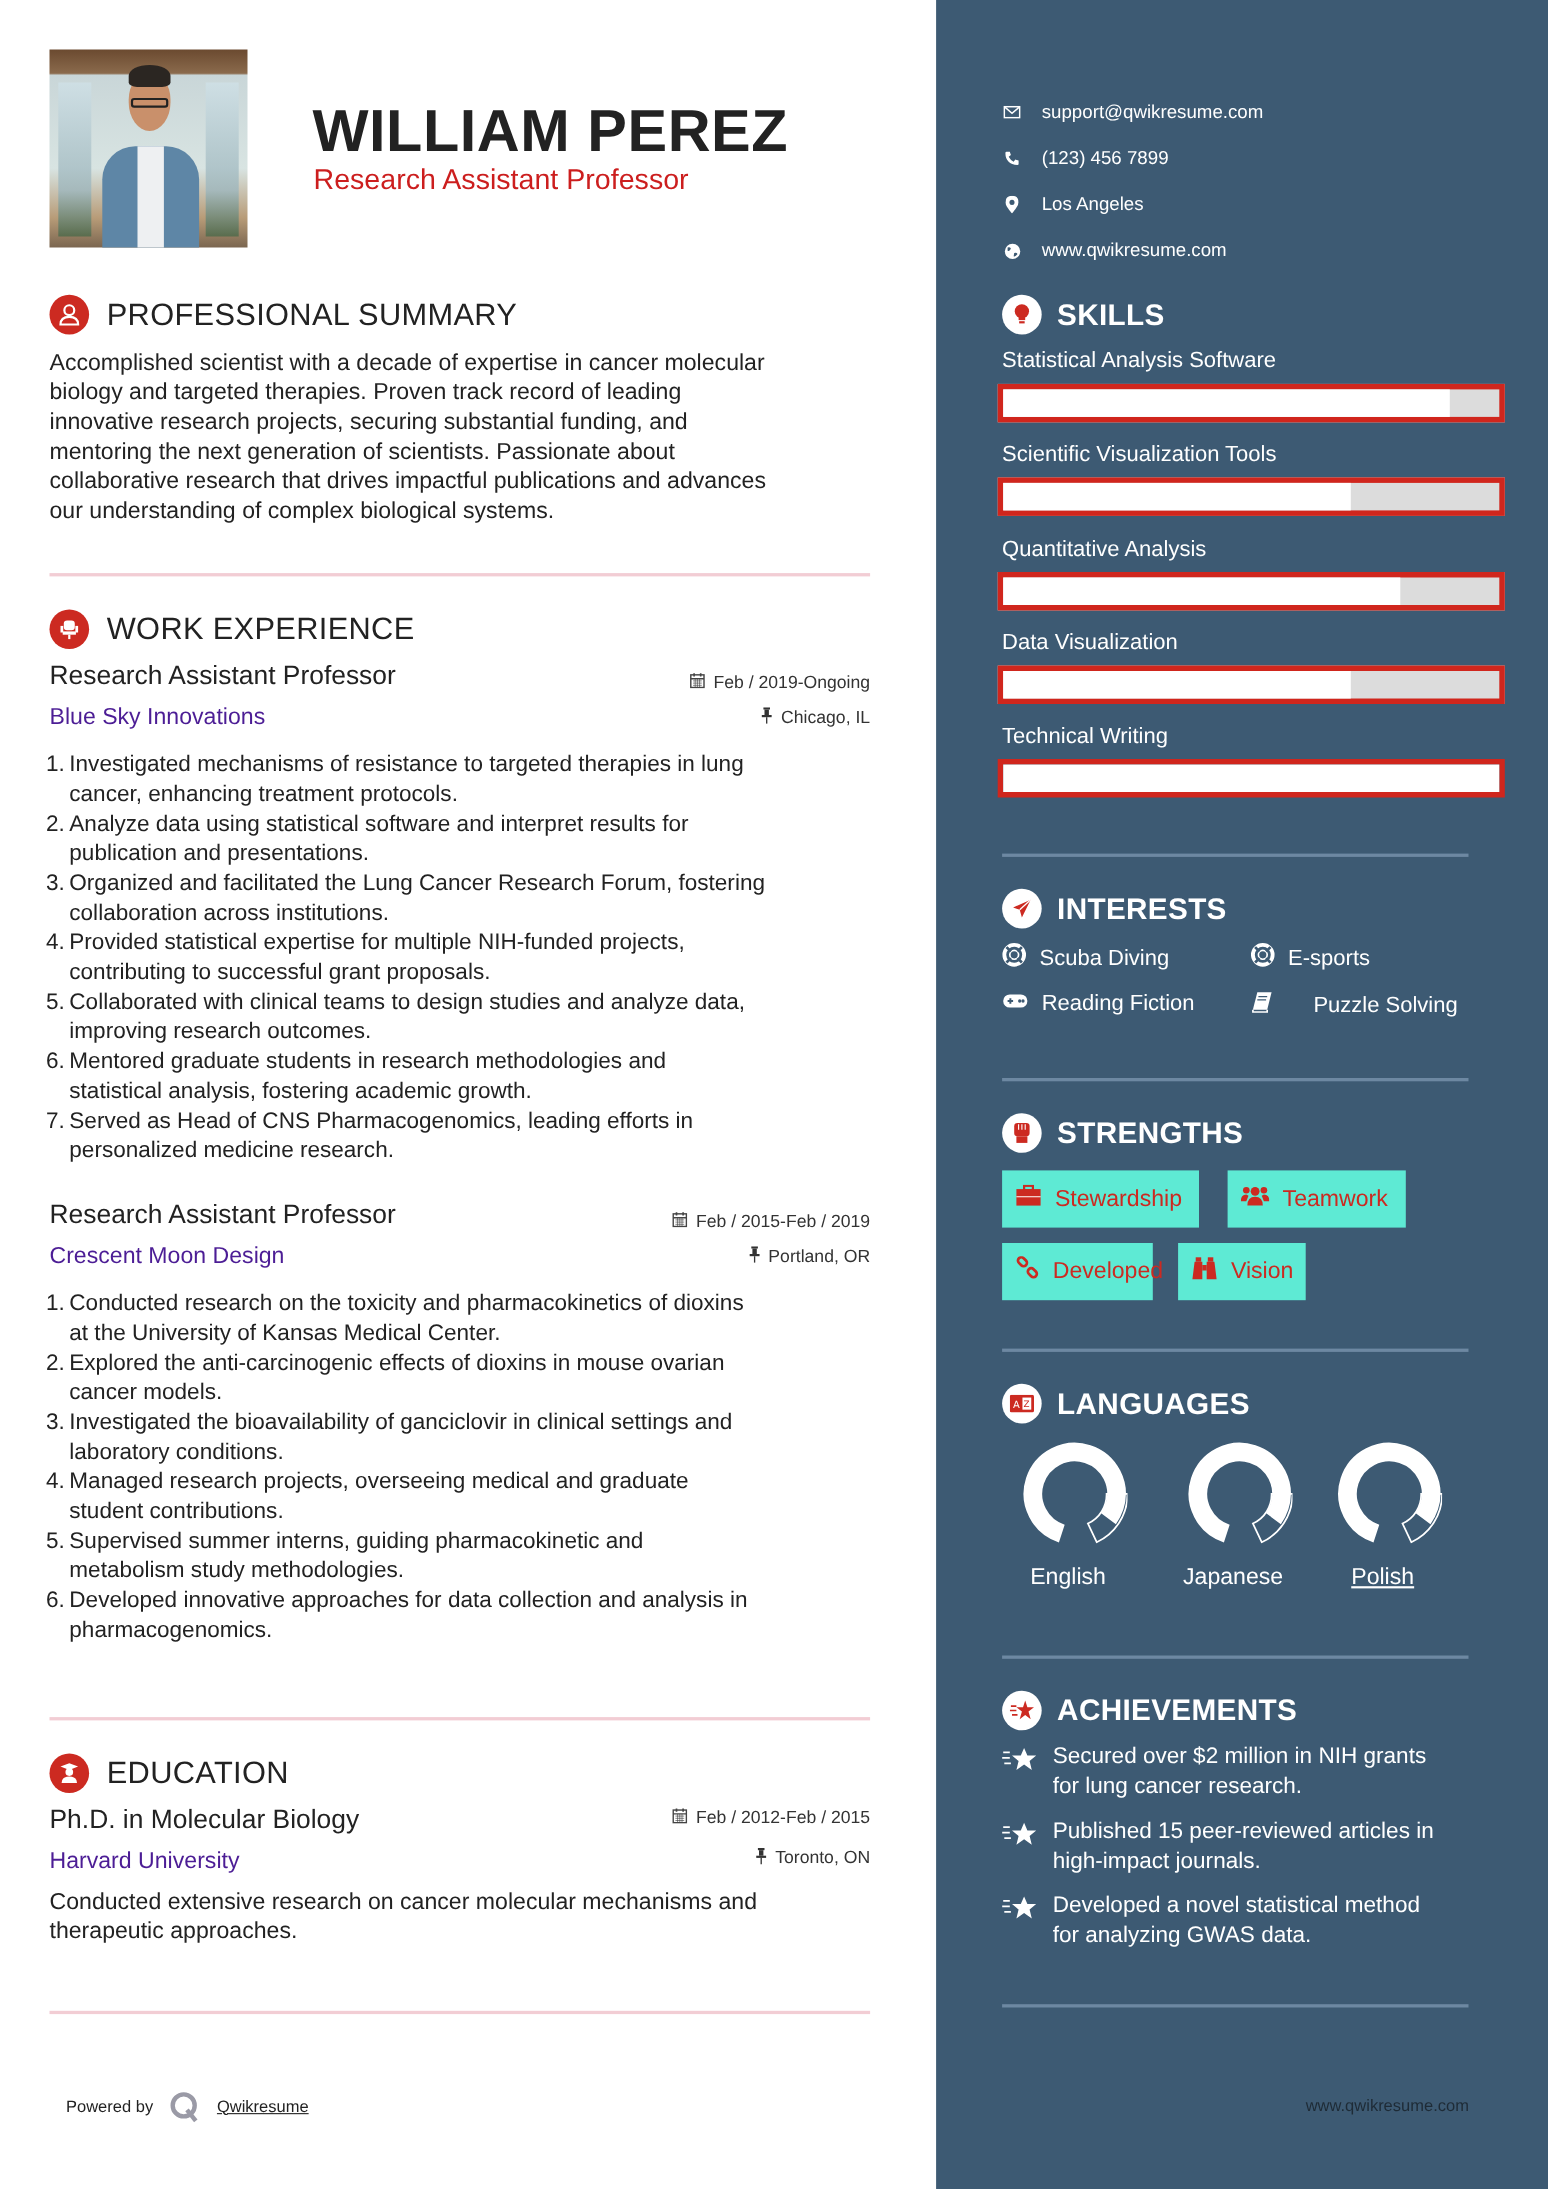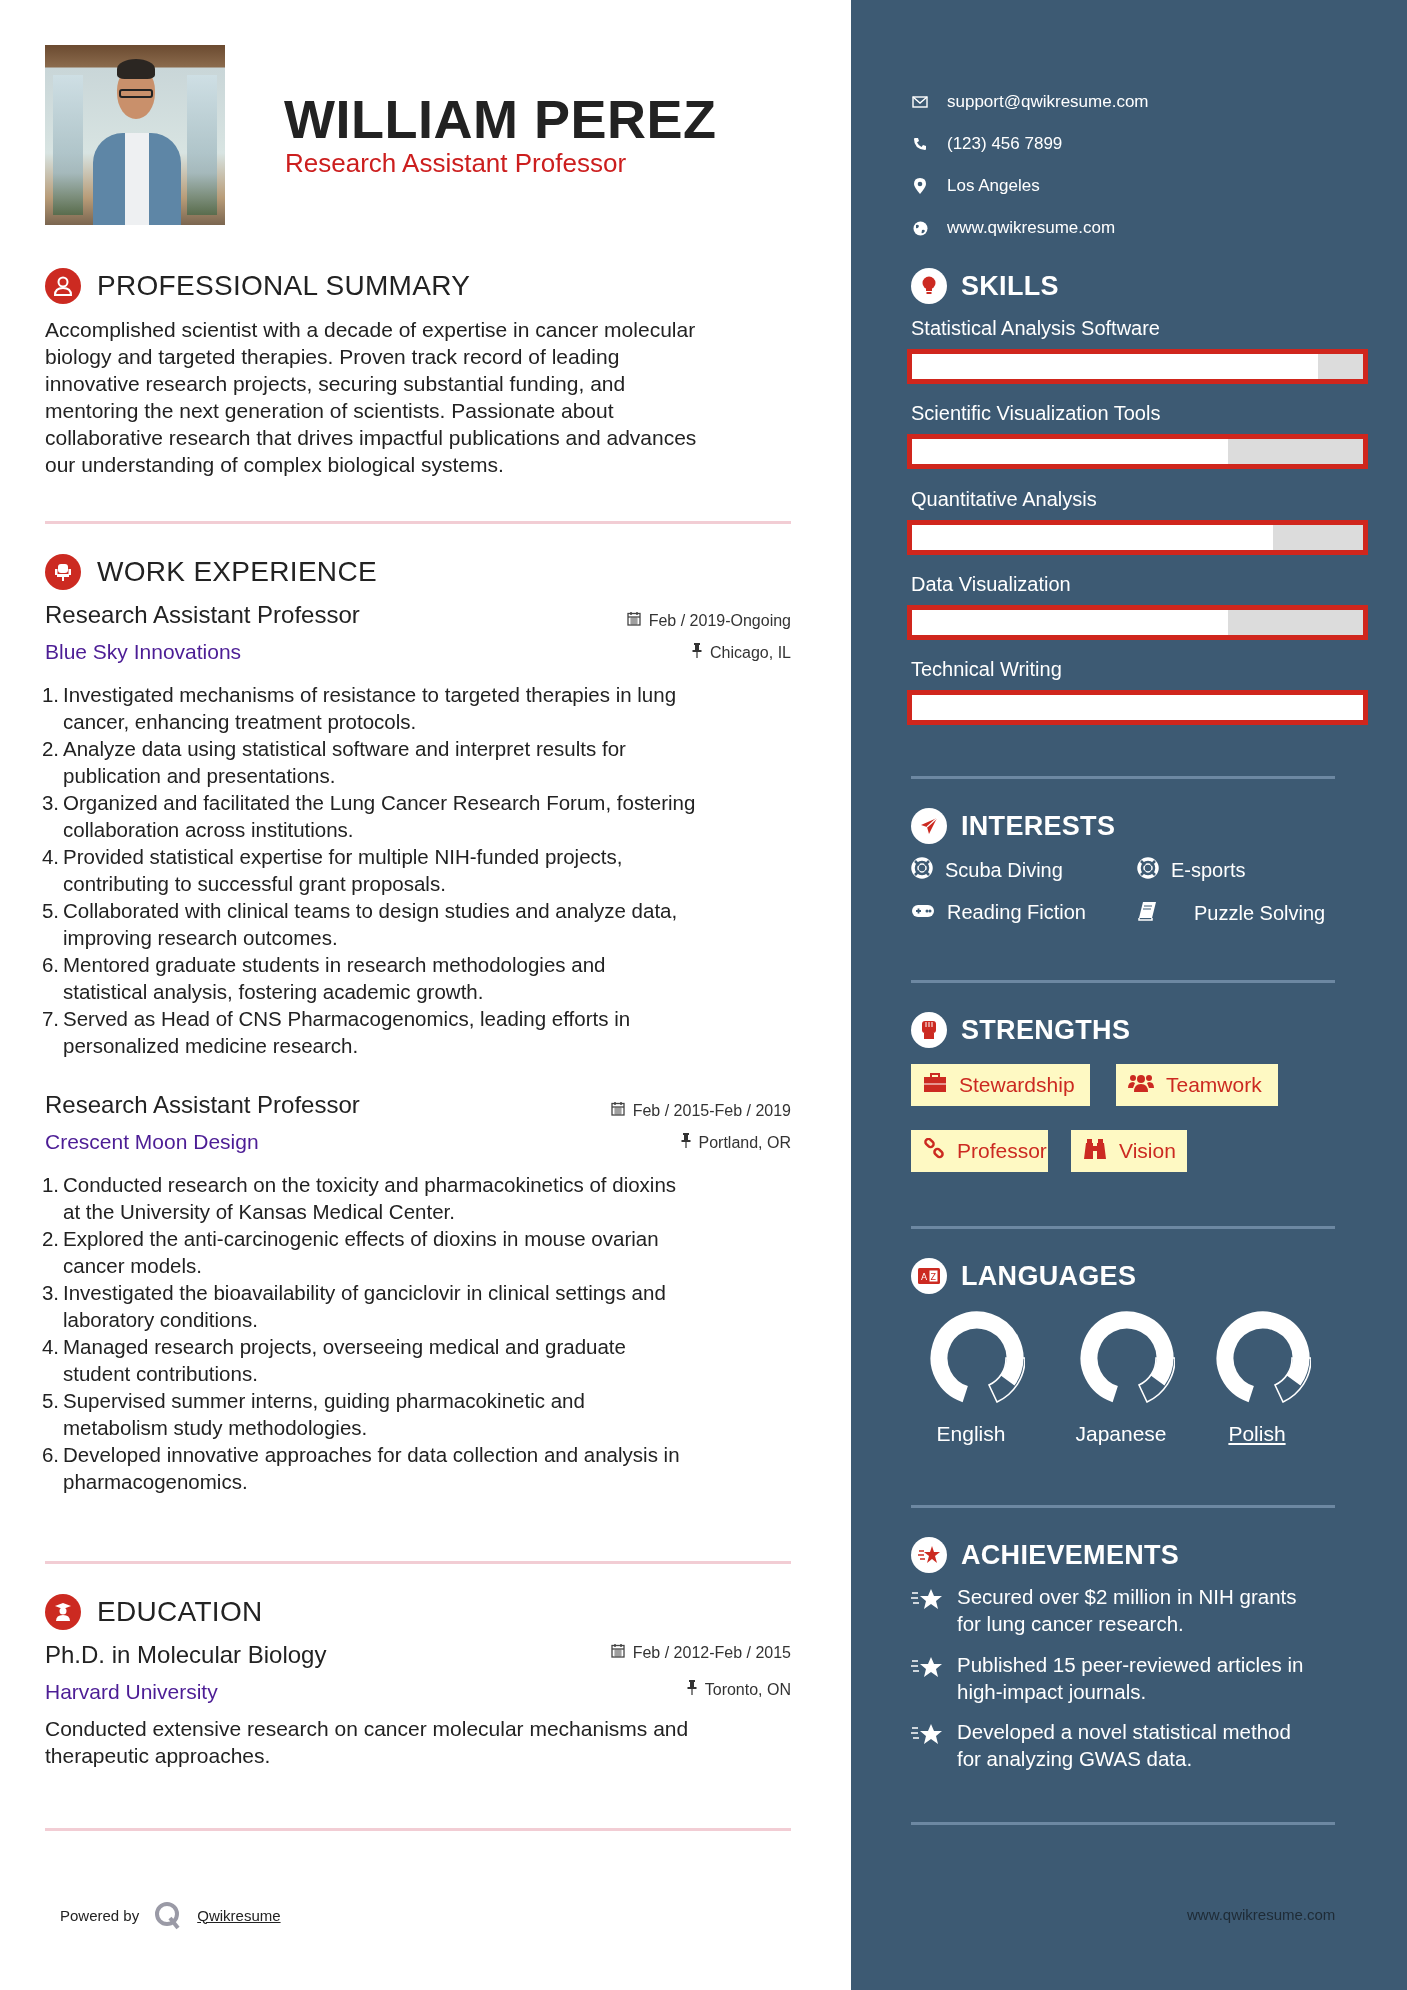--- a/index.html
+++ b/index.html
@@ -52,21 +52,21 @@
   .rsec-title { font-family: "Liberation Sans", sans-serif; font-weight: 700; font-size: 27px; color: #fff; letter-spacing: .3px; }
 
   .skill-label { position: absolute; left: 60px; font-family: "Liberation Sans", sans-serif; font-size: 20px; color: #fff; }
   .skill-bar { position: absolute; left: 56px; width: 461px; height: 35px; border: 5px solid #d0261d; background: #dcdcdc; }
   .skill-fill { height: 100%; background: #fff; }
 
   .divider-r { position: absolute; left: 60px; width: 424px; height: 3px; background: #6d88a2; }
 
   .interest { position: absolute; display:flex; align-items:center; gap: 12px; font-family: "Liberation Sans", sans-serif; font-size: 20px; color: #fff; }
 
-  .strength { position: absolute; height: 42px; background: #fef9c3; display:flex; align-items:center; gap: 12px; padding: 4px 12px; font-family: "Liberation Sans", sans-serif; font-size: 21px; color: #cc2a21; }
+  .strength { position: absolute; height: 52px; background: #5eead4; display:flex; align-items:center; gap: 12px; padding: 4px 12px; font-family: "Liberation Sans", sans-serif; font-size: 21px; color: #cc2a21; }
 
   .lang { position: absolute; width: 120px; text-align: center; }
   .lang-label { font-family: "Liberation Sans", sans-serif; font-size: 21px; color: #fff; margin-top: 12px; }
 
   .ach { position: absolute; left: 60px; width: 440px; display: flex; gap: 12px; font-family: "Liberation Sans", sans-serif; font-size: 20.5px; line-height: 27px; color: #fff; }
   .ach .ic { width: 34px; flex: none; padding-top: 4px; }
 
   .footer-right { position: absolute; left: 336px; top: 1906px; font-family: "Liberation Sans", sans-serif; font-size: 15px; color: #1e2b36; }
 </style>
 </head>
@@ -429,21 +429,21 @@
           <path d="M6 19 Q6 11 13 11 Q20 11 20 19 Z" fill="#cc2a21"></path>
           <path d="M0 15 Q0 9 5 9 L7 10 L5 15 Z M26 15 Q26 9 21 9 L19 10 L21 15 Z" fill="#cc2a21"></path>
         </svg></span>
     <span>Teamwork</span>
   </div>
   <div class="strength" style="left:60px; top:1130px; width:137px;">
     <span><svg width="22" height="22" viewBox="0 0 22 22">
           <rect x="2" y="2" width="9" height="6" rx="3" transform="rotate(45 6.5 5)" fill="none" stroke="#cc2a21" stroke-width="2.5"></rect>
           <rect x="11" y="12" width="9" height="6" rx="3" transform="rotate(45 15.5 15)" fill="none" stroke="#cc2a21" stroke-width="2.5"></rect>
         </svg></span>
-    <span>Professor</span>
+    <span>Developed</span>
   </div>
   <div class="strength" style="left:220px; top:1130px; width:116px;">
     <span><svg width="24" height="22" viewBox="0 0 24 22">
           <rect x="4" y="1" width="5" height="4" fill="#cc2a21"></rect>
           <rect x="15" y="1" width="5" height="4" fill="#cc2a21"></rect>
           <path d="M3 5 L10 5 L10 21 L1 21 Z" fill="#cc2a21"></path>
           <path d="M14 5 L21 5 L23 21 L14 21 Z" fill="#cc2a21"></path>
           <rect x="10" y="8" width="4" height="5" fill="#cc2a21"></rect>
         </svg></span>
     <span>Vision</span>

